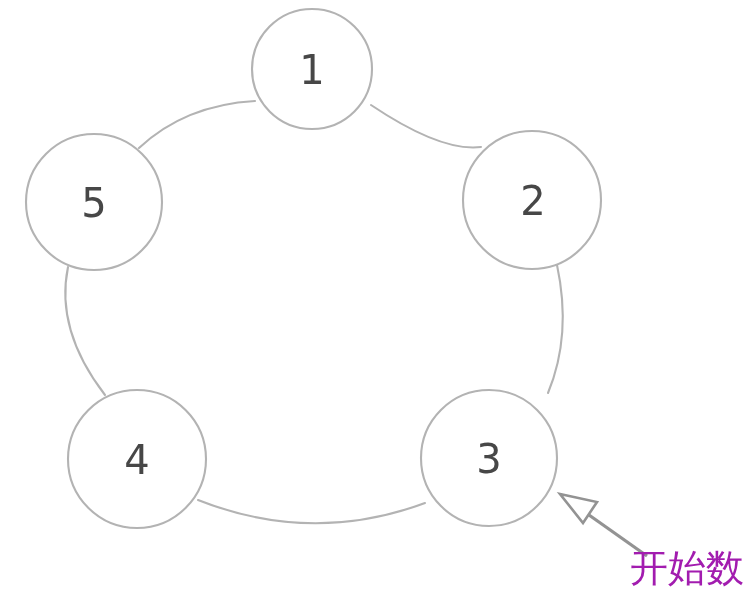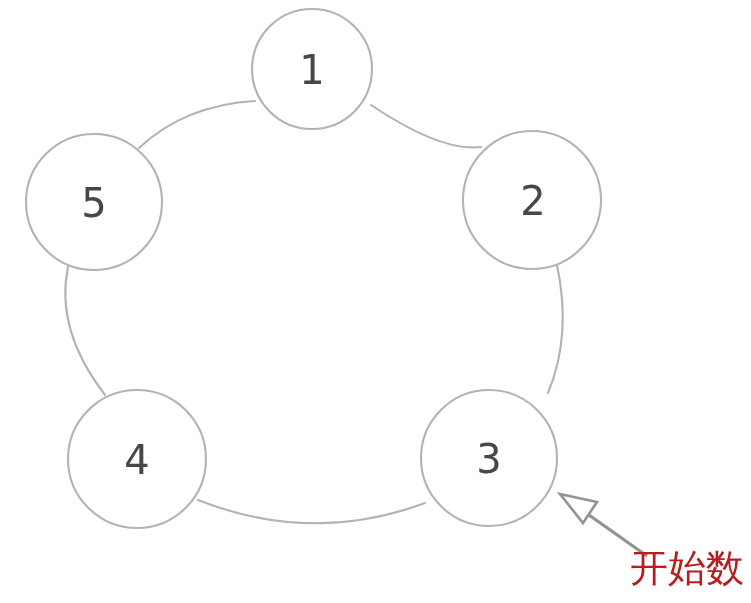--- a/index.html
+++ b/index.html
@@ -55,21 +55,21 @@
   .arrow-head {
     fill: #ffffff;
     stroke: #939393;
     stroke-width: 2.6;
     stroke-linejoin: miter;
   }
   .annot-text {
     position: absolute;
     font-family: "DejaVu Sans", "Liberation Sans", sans-serif;
     font-size: 38px;
-    color: #b91c1c;
+    color: #a21caf;
     white-space: nowrap;
     letter-spacing: 0px;
     line-height: 1;
   }
 </style>
 </head>
 <body>
 
 <div id="diagram-root">
 

